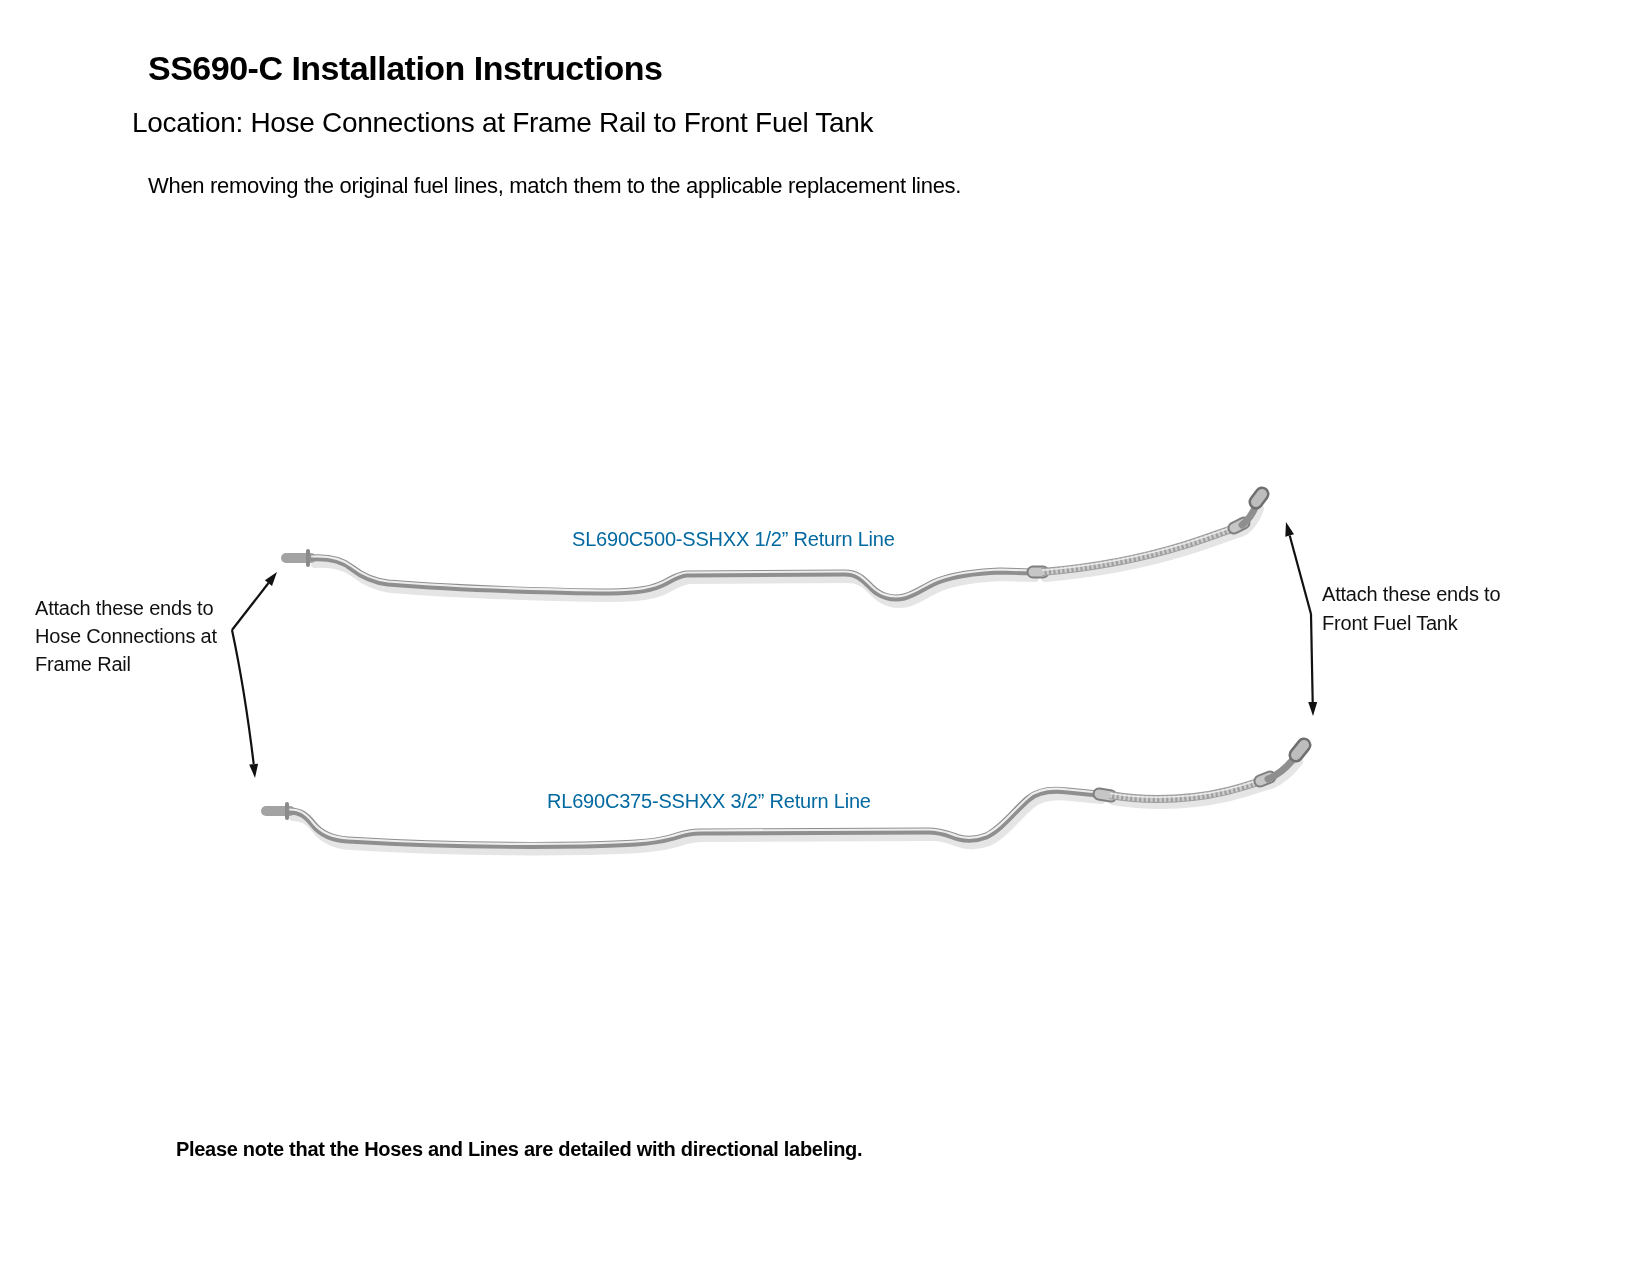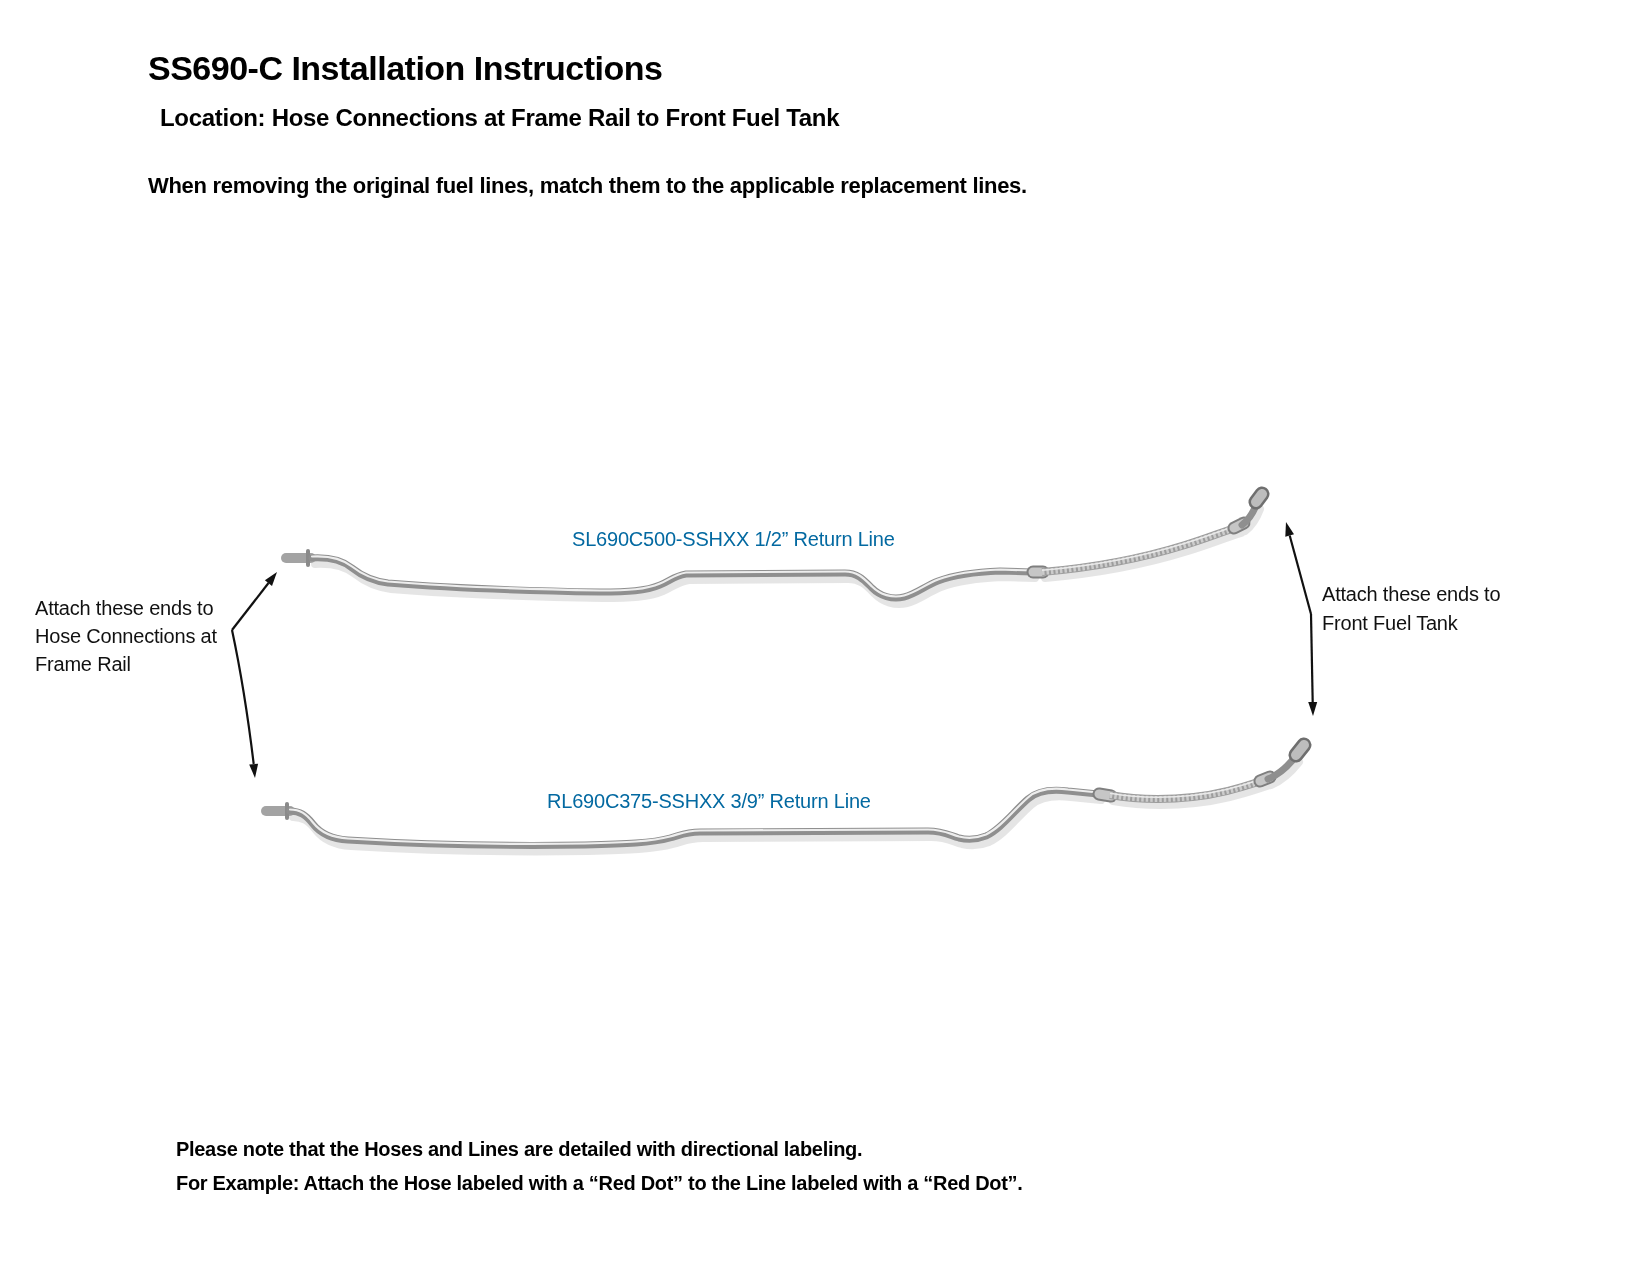--- a/index.html
+++ b/index.html
@@ -20,30 +20,30 @@
   }
   .abs { position: absolute; }
   .page-title {
     left: 148px; top: 26px;
     font-size: 34px;
     font-weight: bold;
     letter-spacing: -0.5px;
     white-space: nowrap;
   }
   .location-subtitle {
-    left: 160px; top: 84px;
-    font-size: 24px;
-    font-weight: bold;
+    left: 132px; top: 84px;
+    font-size: 28px;
+    font-weight: normal;
     letter-spacing: -0.3px;
     white-space: nowrap;
   }
   .intro-text {
     left: 148px; top: 151px;
     font-size: 22px;
-    font-weight: bold;
+    font-weight: normal;
     letter-spacing: -0.3px;
     white-space: nowrap;
   }
   .line-label {
     font-size: 20px;
     font-weight: normal;
     letter-spacing: -0.2px;
     color: #0369a1;
     white-space: nowrap;
   }
@@ -159,31 +159,30 @@
 
     <g>
       <path class="arrow-line" d="M1311 614 L1289.7 535.5"></path>
       <polygon class="arrow-head" points="1286,522 1294,534.3 1285.3,536.7"></polygon>
       <path class="arrow-line" d="M1311 614 L1312.7 702"></path>
       <polygon class="arrow-head" points="1313,716 1308.2,702.1 1317.2,701.9"></polygon>
     </g>
   </svg>
 
   <div class="abs line-label top-line-label">SL690C500-SSHXX 1/2” Return Line</div>
-  <div class="abs line-label bottom-line-label">RL690C375-SSHXX 3/9” Return Line</div>
+  <div class="abs line-label bottom-line-label">RL690C375-SSHXX 3/2” Return Line</div>
 
   <div class="abs annotation left-annotation">
     <span>Attach these ends to</span>
     <span>Hose Connections at</span>
     <span>Frame Rail</span>
   </div>
 
   <div class="abs annotation right-annotation">
     <span>Attach these ends to</span>
     <span>Front Fuel Tank</span>
   </div>
 
   <div class="abs footer-note">
     <span>Please note that the Hoses and Lines are detailed with directional labeling.</span>
-    <span>For Example: Attach the Hose labeled with a “Red Dot” to the Line labeled with a “Red Dot”.</span>
   </div>
 
 </div>
 
 </body></html>

